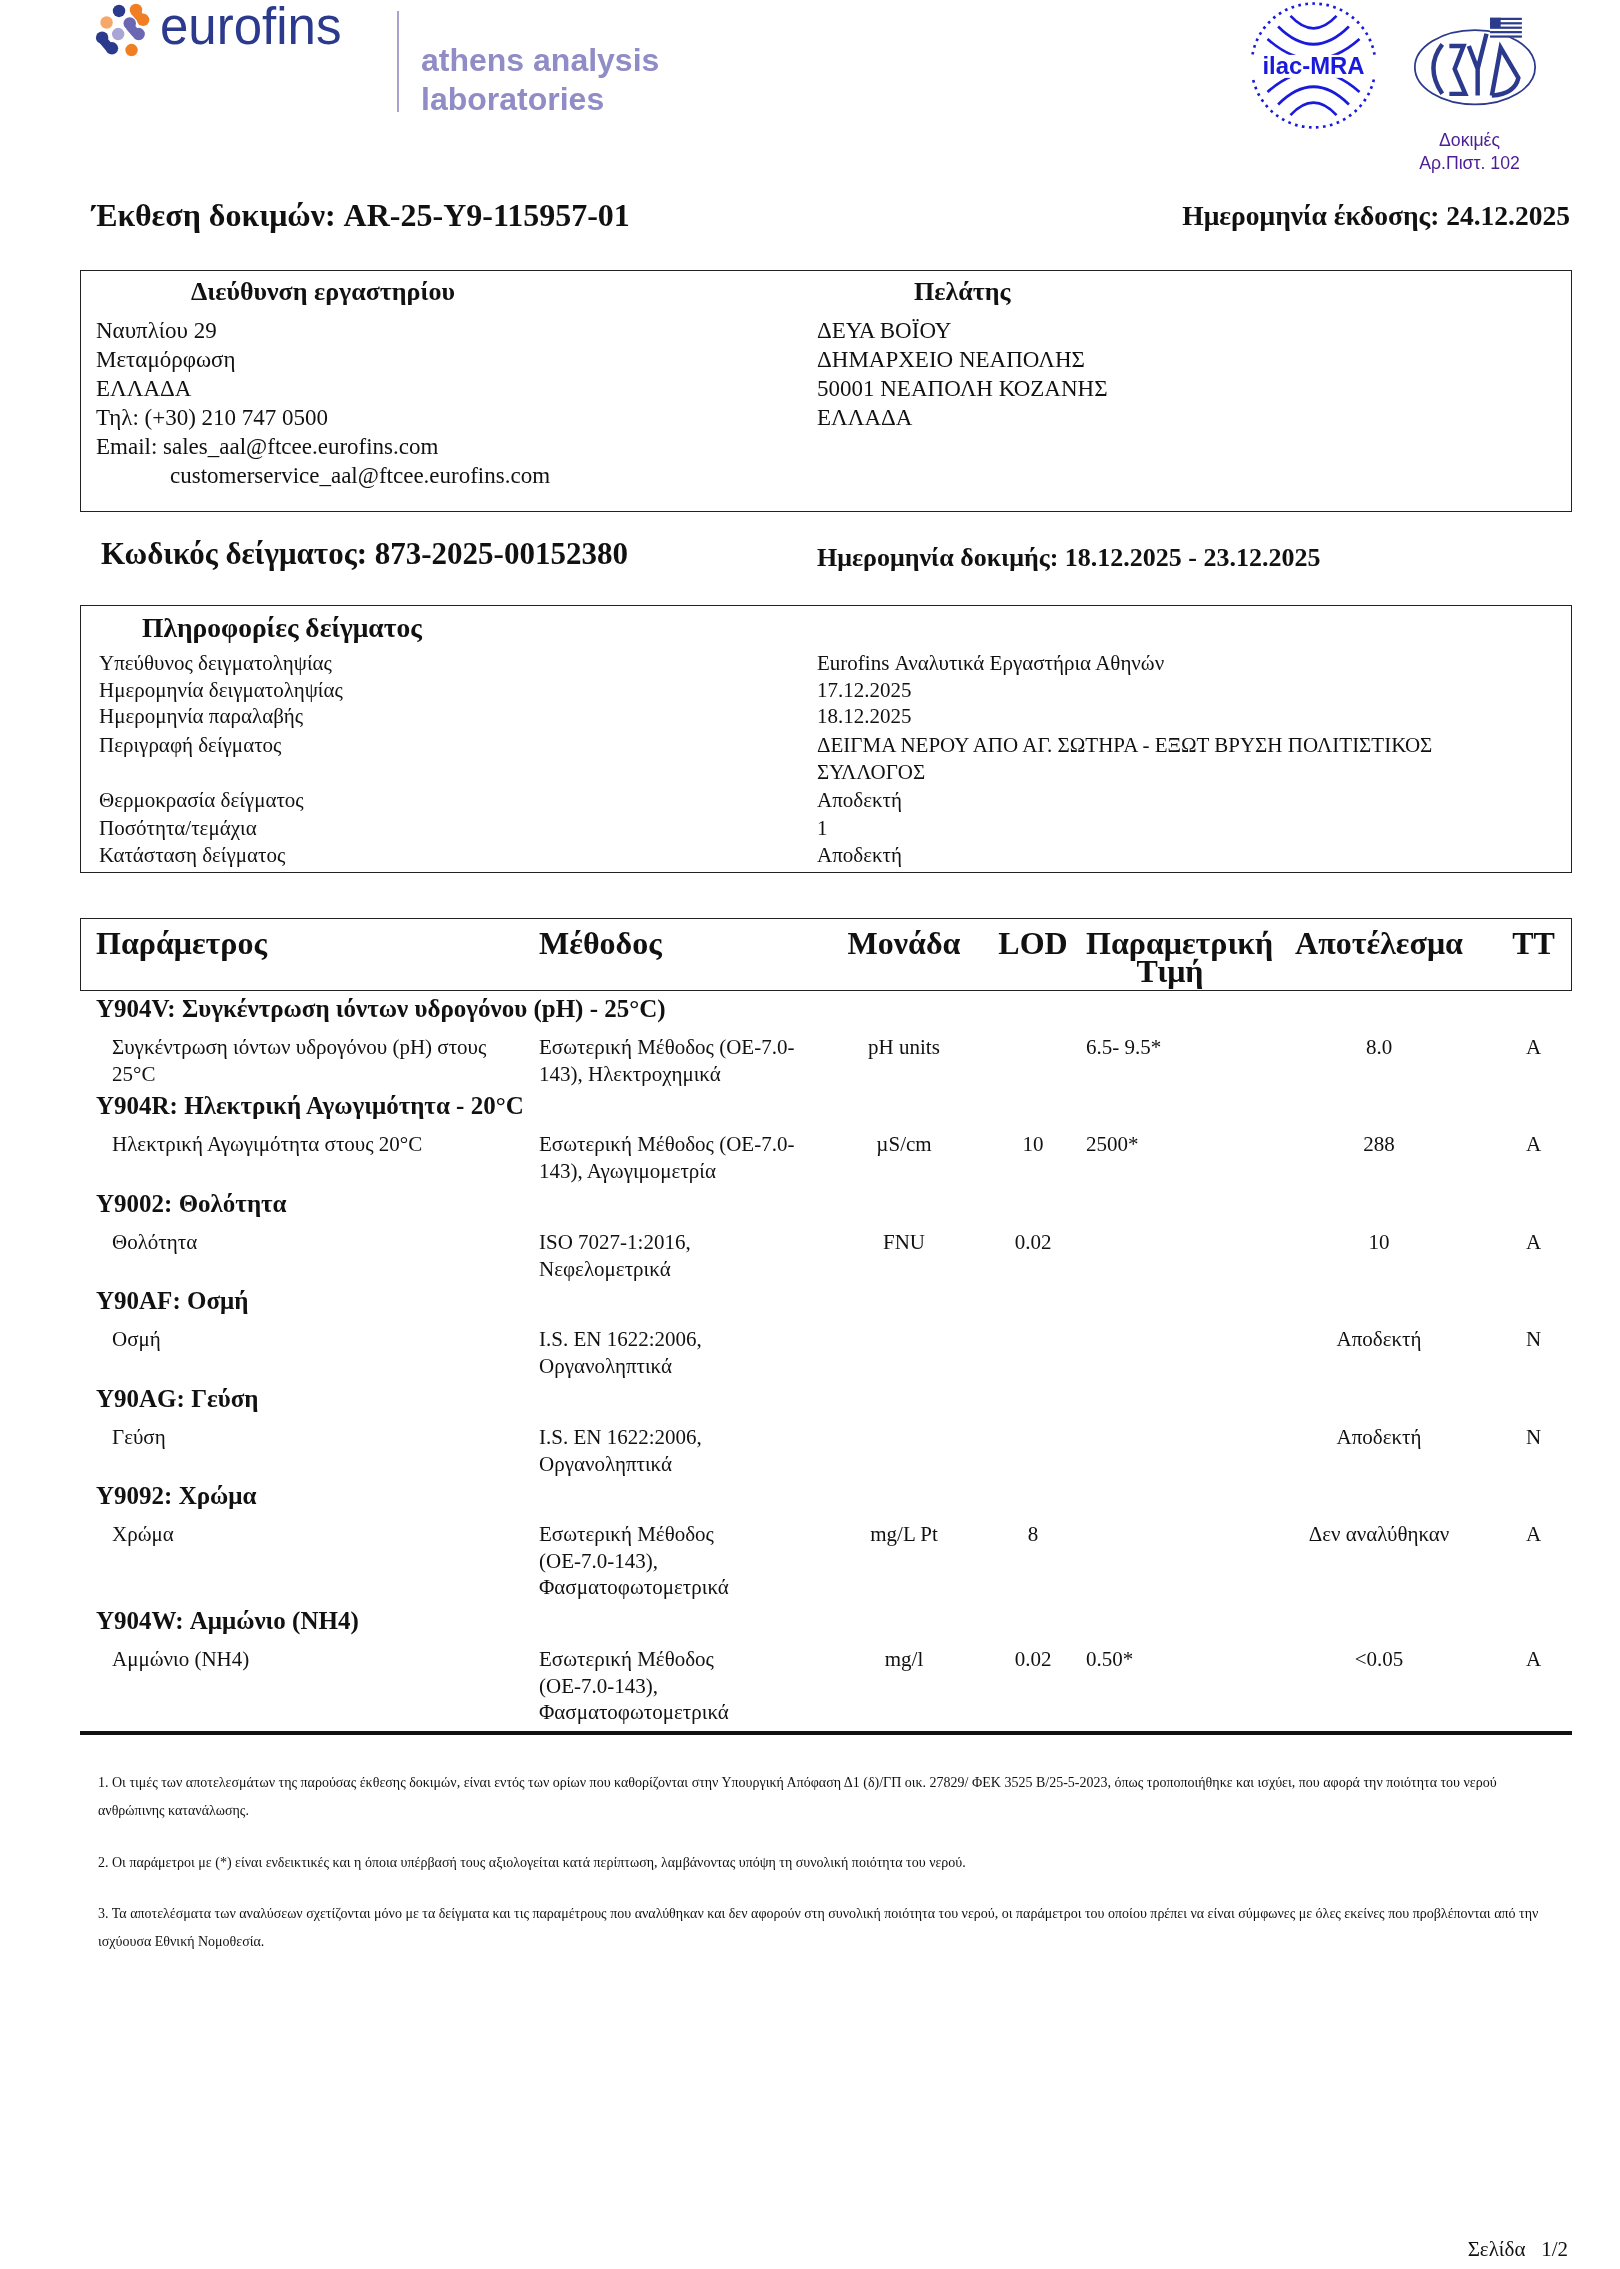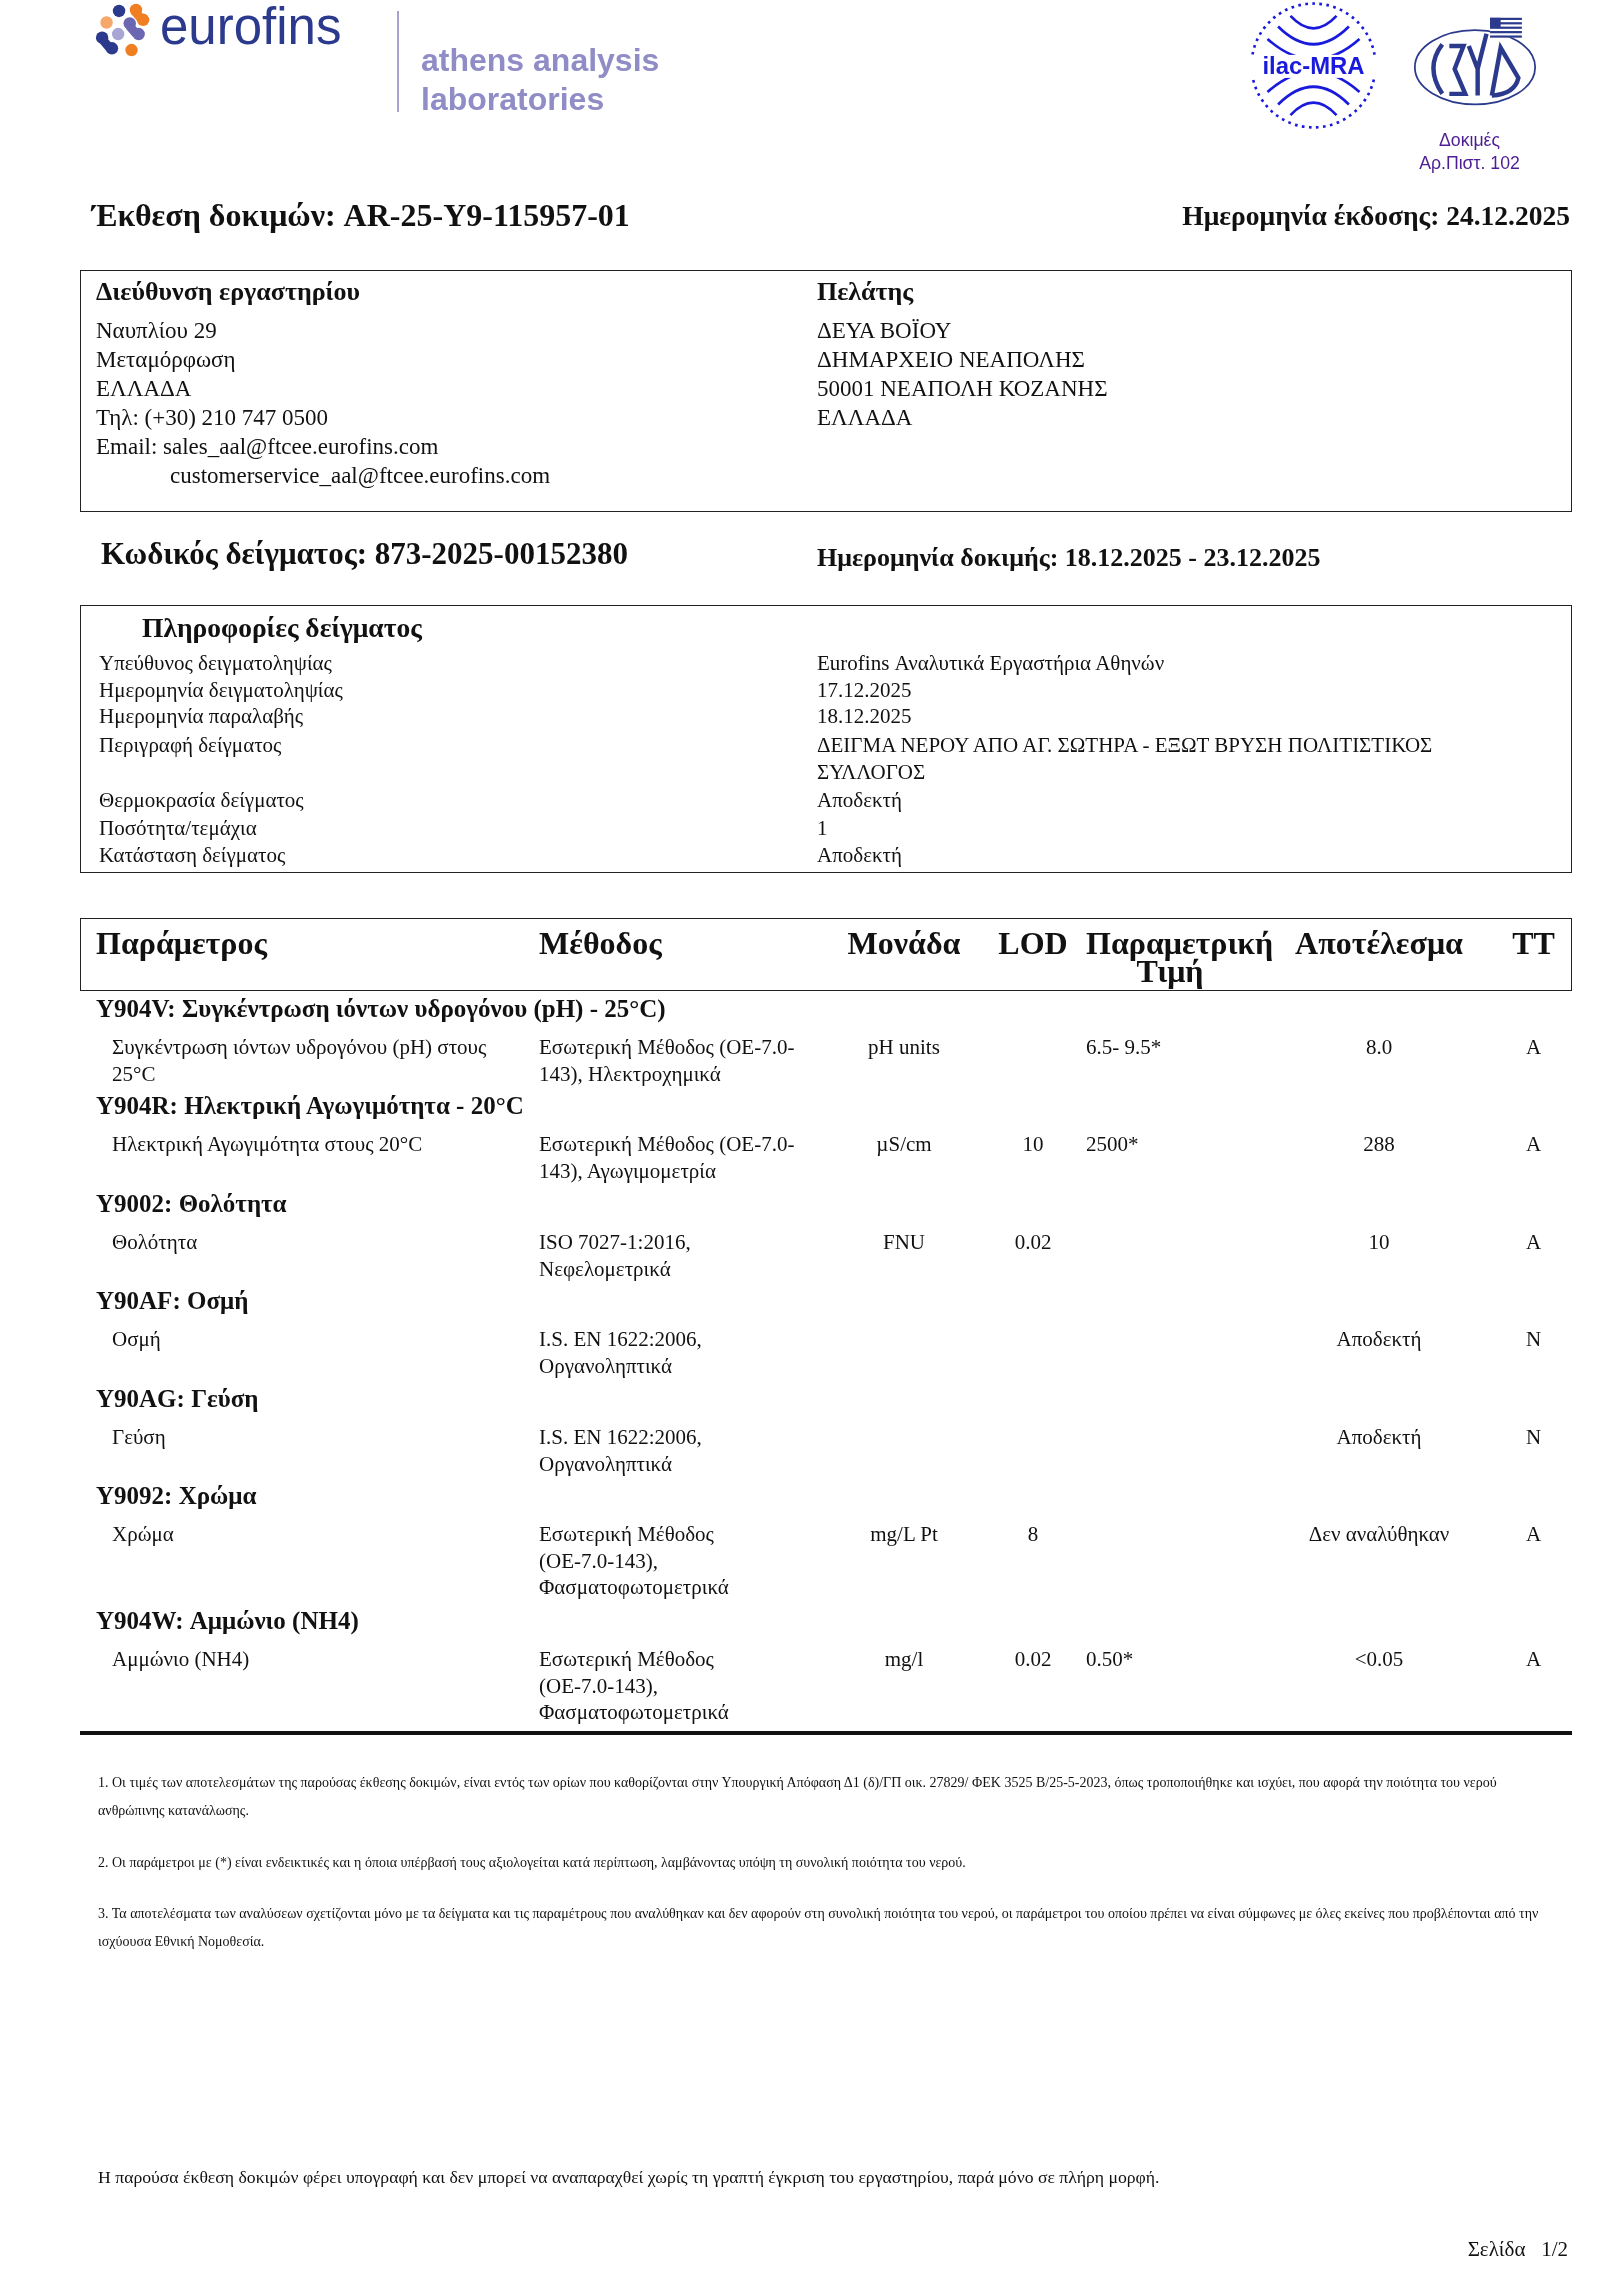--- a/index.html
+++ b/index.html
@@ -19,21 +19,21 @@
     .accr-esyd { left: 1412px; top: 16px; width: 126px; height: 92px; }
     .accr-text { left: 1403px; top: 129px; width: 133px; text-align: center; font-family: "Liberation Sans", "DejaVu Sans", sans-serif; font-size: 17.7px; line-height: 23px; color: #4c1d95; }
 
     .report-title { left: 92px; top: 197px; font-size: 32px; font-weight: bold; }
     .issue-date { right: 51px; top: 200px; font-size: 27.5px; font-weight: bold; }
 
     .box { border: 1.8px solid #222; box-sizing: border-box; }
 
     
     .addr-box { left: 80px; top: 270px; width: 1492px; height: 242px; }
-    .col-title { font-size: 26px; font-weight: bold; }
+    .col-title { font-size: 26px; font-weight: bold; text-align: center; }
     .line { font-size: 23px; line-height: 29px; }
     .lab-col { left: 96px; top: 277px; }
     .client-col { left: 817px; top: 277px; }
 
     .sample-code { left: 101px; top: 536px; font-size: 31px; font-weight: bold; }
     .test-date { left: 817px; top: 543px; font-size: 26px; font-weight: bold; }
 
     
     .info-box { left: 80px; top: 605px; width: 1492px; height: 268px; }
     .info-title { left: 99px; top: 612px; font-size: 27.5px; font-weight: bold; margin-left: 43px; }
@@ -258,16 +258,15 @@
 <div class="cell c-res" style="top:1646px">&lt;0.05</div>
 <div class="cell c-tt" style="top:1646px">A</div>
 
 <div class="abs table-bottom"></div>
 
 <div class="note" style="top:1769px">1. Οι τιμές των αποτελεσμάτων της παρούσας έκθεσης δοκιμών, είναι εντός των ορίων που καθορίζονται στην Υπουργική Απόφαση Δ1 (δ)/ΓΠ οικ. 27829/ ΦΕΚ 3525 Β/25-5-2023, όπως τροποποιήθηκε και ισχύει, που αφορά την ποιότητα του νερού ανθρώπινης κατανάλωσης.</div>
 <div class="note" style="top:1849px">2. Οι παράμετροι με (*) είναι ενδεικτικές και η όποια υπέρβασή τους αξιολογείται κατά περίπτωση, λαμβάνοντας υπόψη τη συνολική ποιότητα του νερού.</div>
 <div class="note" style="top:1900px">3. Τα αποτελέσματα των αναλύσεων σχετίζονται μόνο με τα δείγματα και τις παραμέτρους που αναλύθηκαν και δεν αφορούν στη συνολική ποιότητα του νερού, οι παράμετροι του οποίου πρέπει να είναι σύμφωνες με όλες εκείνες που προβλέπονται από την ισχύουσα Εθνική Νομοθεσία.</div>
 
 <div class="abs footer">
-  <div>Η παρούσα έκθεση δοκιμών φέρει υπογραφή και δεν μπορεί να αναπαραχθεί χωρίς τη γραπτή έγκριση του εργαστηρίου, παρά μόνο σε πλήρη μορφή.</div>
 </div>
 <div class="abs page-no" style="white-space:pre">Σελίδα   1/2</div>
 
 
 </body></html>

